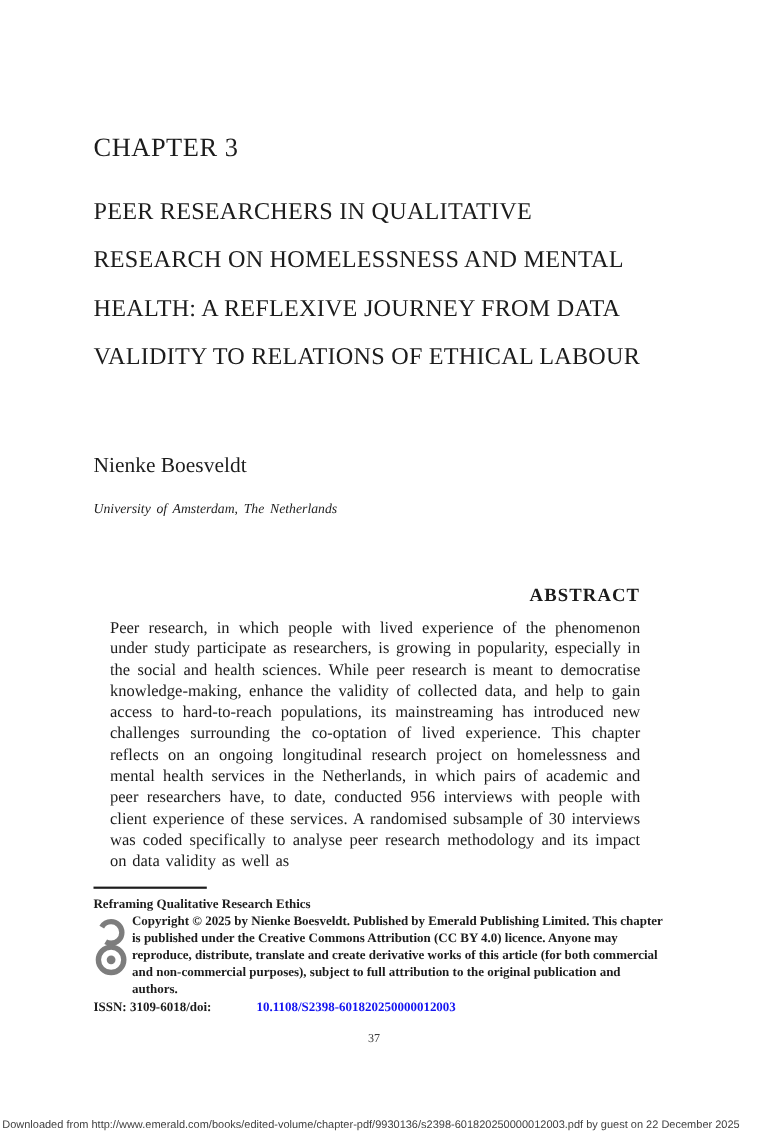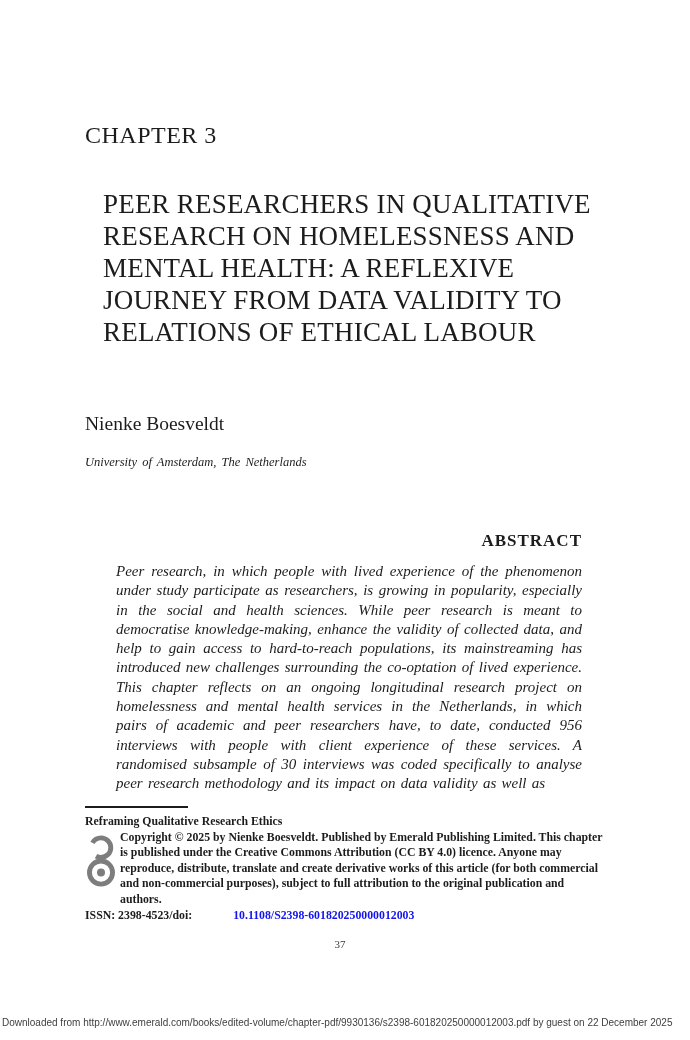--- a/index.html
+++ b/index.html
@@ -15,43 +15,43 @@
     width: 690px; height: 1040px;
     background: #ffffff;
   }
   .chapter-label {
     position: absolute; left: 85px; top: 122px;
     font-size: 24px; letter-spacing: 0.5px;
   }
   .title {
     position: absolute; left: 85px; top: 170px;
     width: 505px;
-    font-size: 27px; font-weight: normal;
-    line-height: 32px; margin: 18px;
+    font-size: 22px; font-weight: normal;
+    line-height: 44px; margin: 0;
     letter-spacing: 0.2px;
   }
   .author {
     position: absolute; left: 85px; top: 413px;
     font-size: 19.5px;
   }
   .affiliation {
     position: absolute; left: 85px; top: 455px;
     font-size: 12.5px; font-style: italic;
     word-spacing: 2px;
   }
   .abstract {
     position: absolute; left: 100px; top: 531px; width: 482px;
   }
   .abstract-heading {
     text-align: right; font-weight: bold;
     font-size: 17px; letter-spacing: 1px;
   }
   .abstract-body {
-    margin: 11px 0 0 16px;
-    font-style: italic; font-size: 15px;
+    margin: 11px 0 0 0;
+    font-size: 15px;
     line-height: 19.3px; text-align: justify;
     word-spacing: 1.5px;
   }
   .footnote {
     position: absolute; left: 85px; top: 806px; width: 520px;
     font-size: 11.8px; font-weight: bold; line-height: 15.6px;
   }
   .rule {
     width: 103px; height: 2px; background: #1c1c1c;
     margin-bottom: 6px;
@@ -95,21 +95,21 @@
       <span class="oa-logo">
         <svg width="32" height="58" viewBox="0 0 36 62" aria-hidden="true">
           <circle cx="18" cy="16" r="11" fill="none" stroke="#7d7d7d" stroke-width="5.5" stroke-dasharray="23 17 40"></circle>
           <circle cx="18" cy="44" r="13" fill="none" stroke="#7d7d7d" stroke-width="5.5"></circle>
           <circle cx="18" cy="44" r="4.5" fill="#7d7d7d"></circle>
         </svg>
       </span>
       <div class="copyright-text">Copyright © 2025 by Nienke Boesveldt. Published by Emerald Publishing Limited. This chapter is published under the Creative Commons Attribution (CC BY 4.0) licence. Anyone may reproduce, distribute, translate and create derivative works of this article (for both commercial and non-commercial purposes), subject to full attribution to the original publication and authors.</div>
     </div>
     <div>
-      <span>ISSN: 2398-4523/doi:</span><a href="#" class="doi-link" style="color:#1414f0">10.1108/S2398-601820250000012003</a>
+      <span>ISSN: 3109-6018/doi:</span><a href="#" class="doi-link" style="color:#1414f0">10.1108/S2398-601820250000012003</a>
     </div>
   </div>
 
   <div class="page-number">37</div>
 
   <div class="watermark" style="color:#404040">Downloaded from http://www.emerald.com/books/edited-volume/chapter-pdf/9930136/s2398-601820250000012003.pdf by guest on 22 December 2025</div>
 
 </div>
 
 </body></html>

